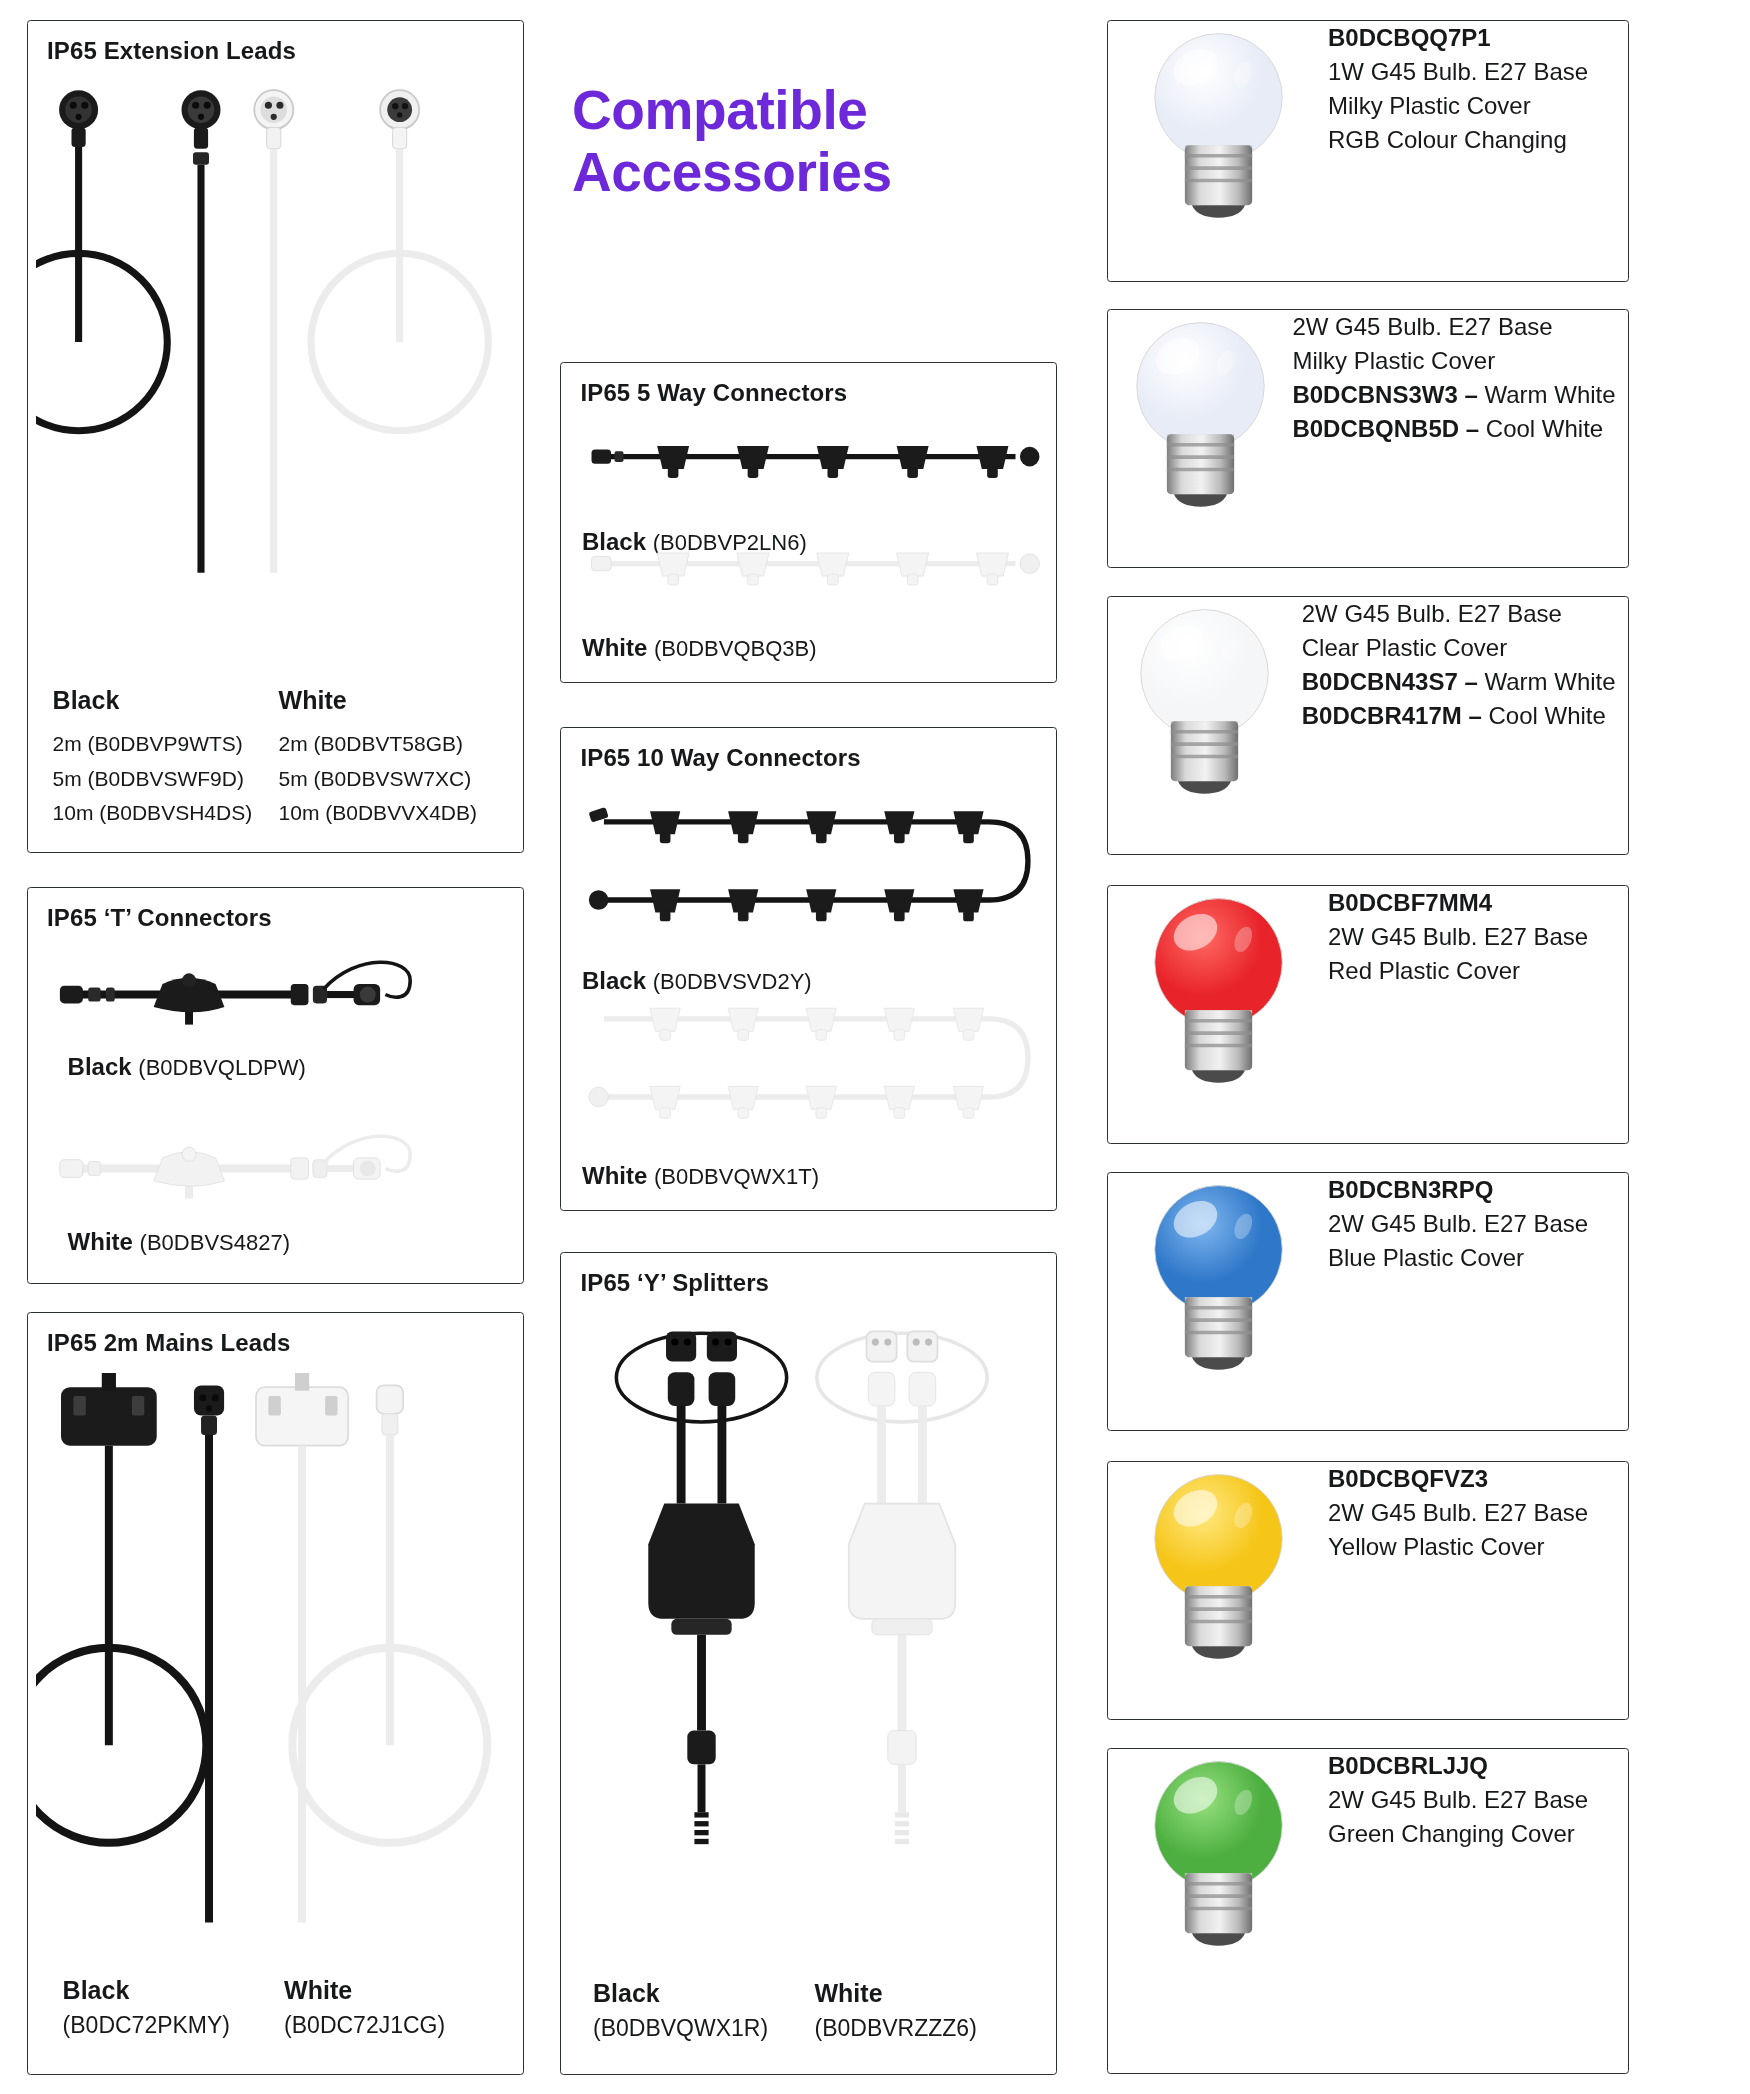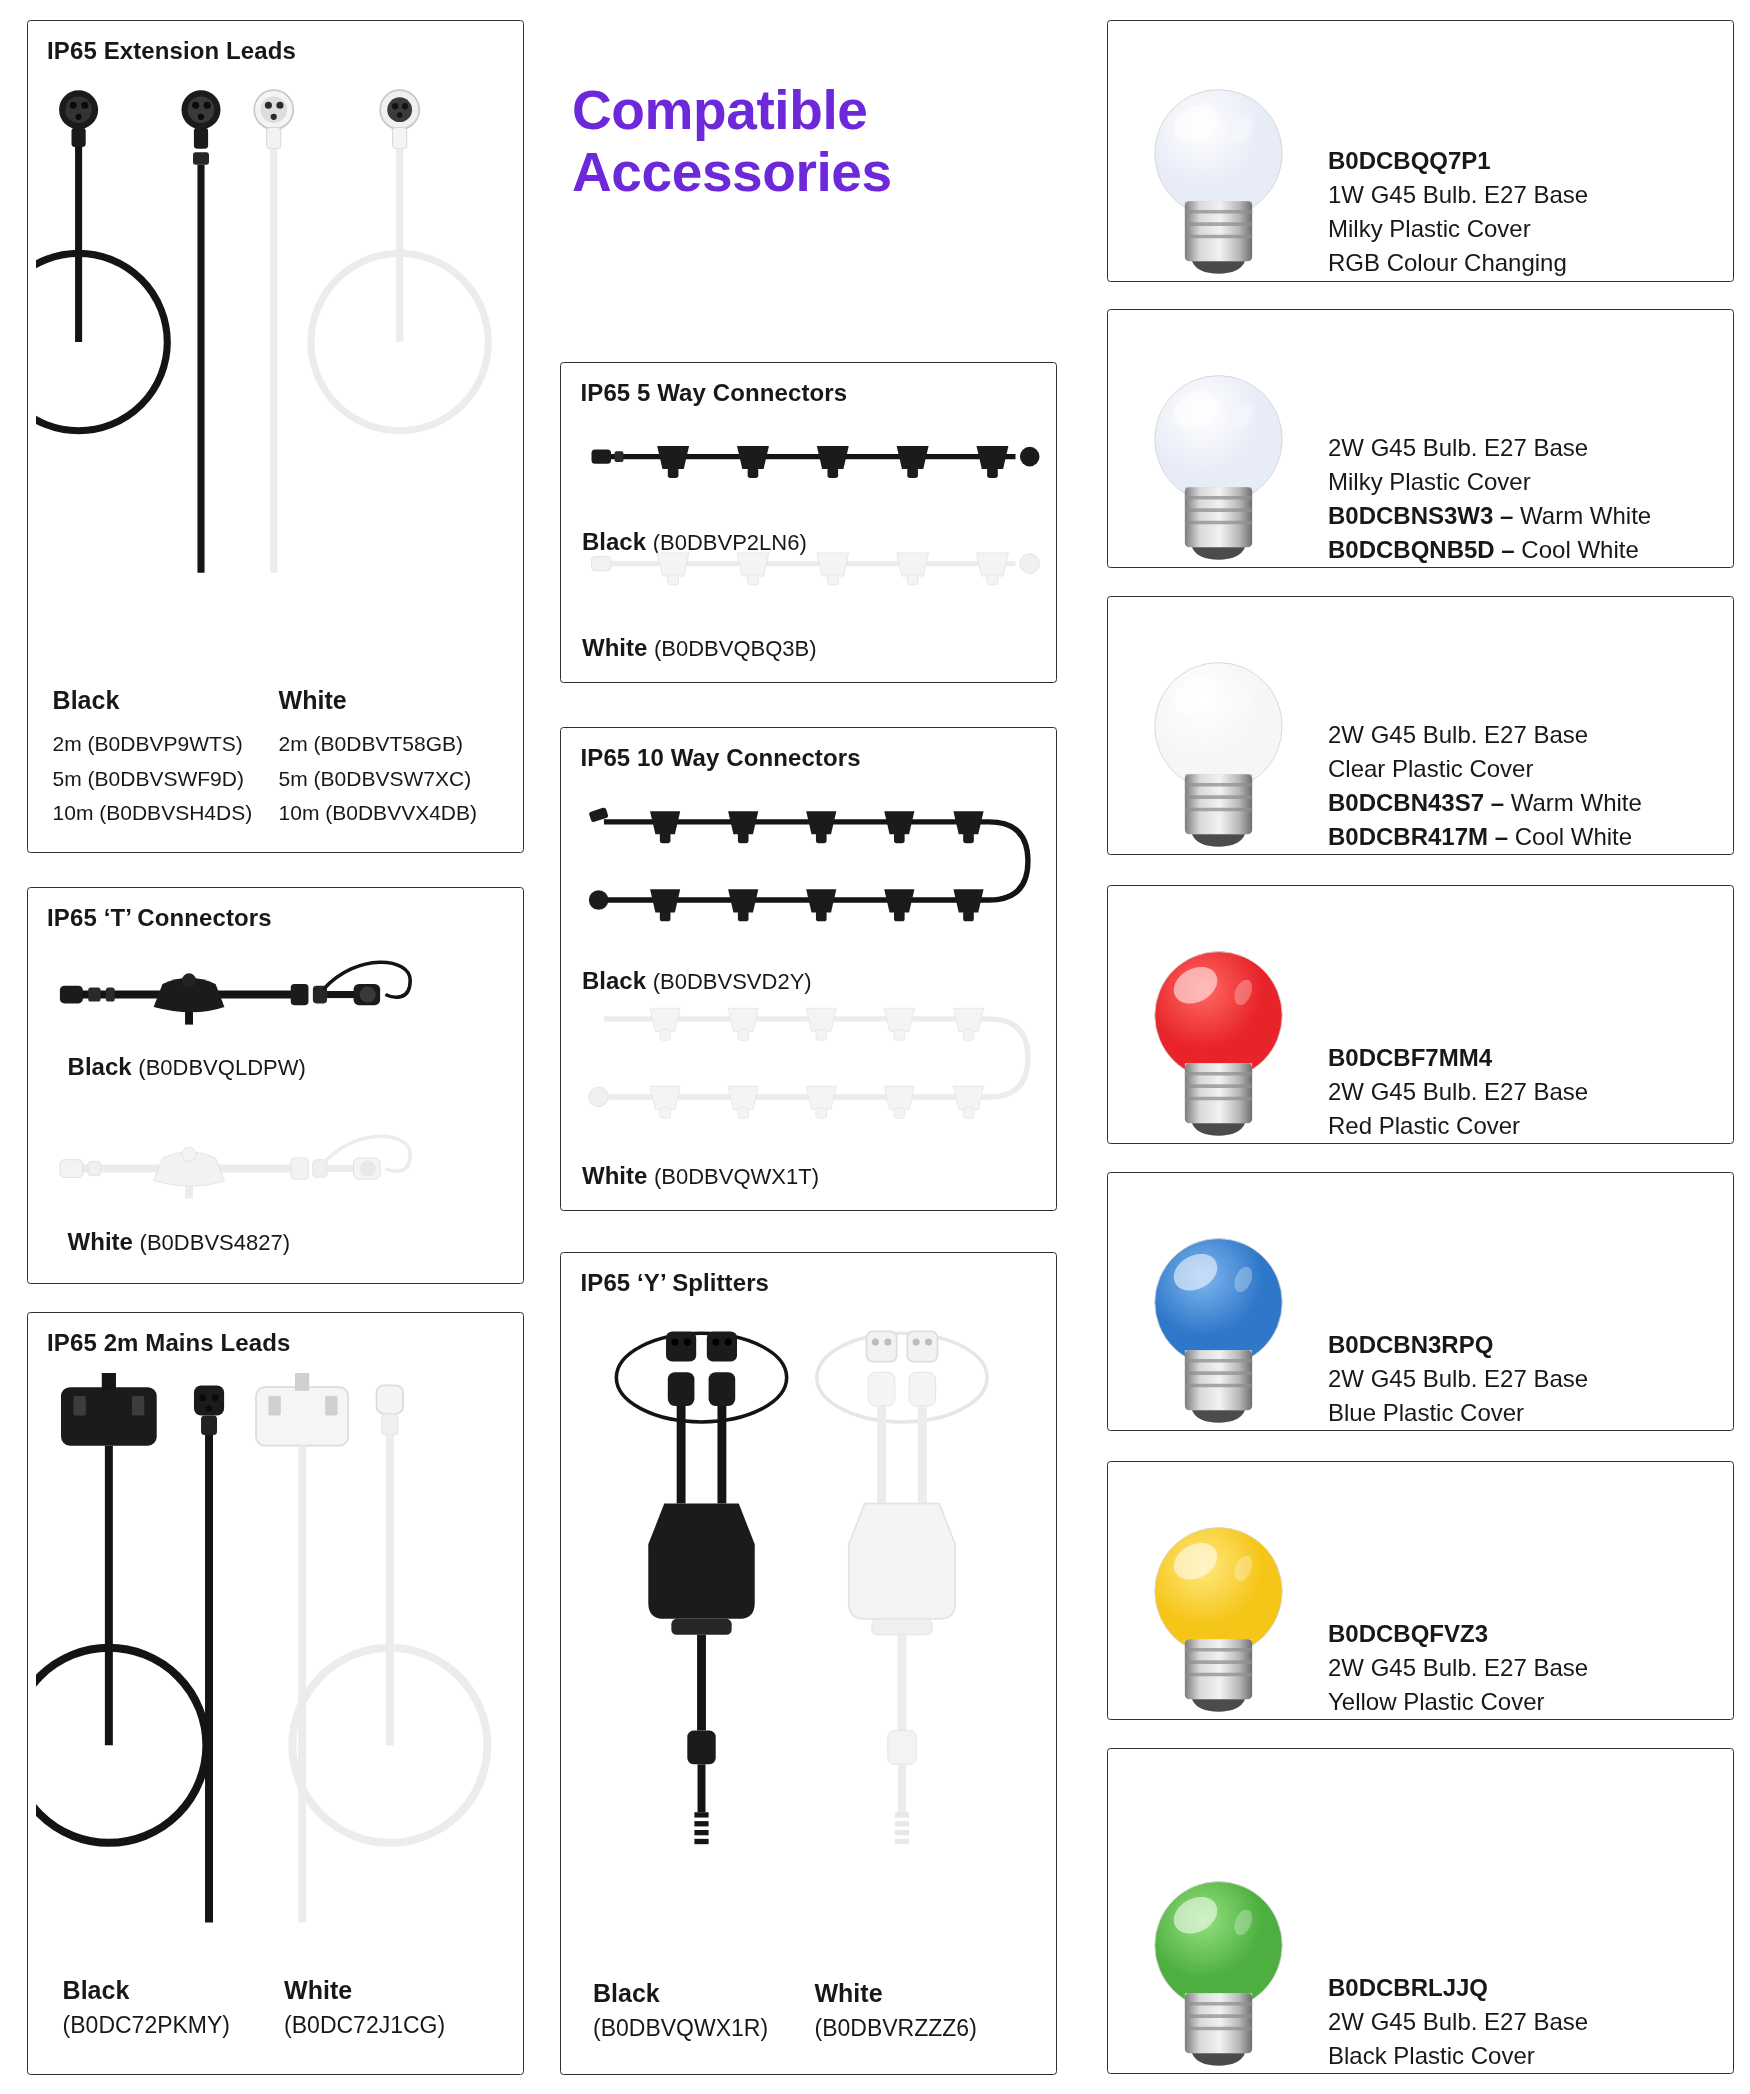--- a/index.html
+++ b/index.html
@@ -90,26 +90,26 @@
   #y-split .panel-title { position: absolute; left: 19.5px; top: 16px; }
   #y-split .footer { position: absolute; left: 32px; bottom: 32px; width: 443px; display: flex; }
   #y-split .footer .col { width: 222px; }
   #y-split .footer .hdr { font-size: 25px; font-weight: bold; margin-bottom: 7px; }
   #y-split .footer .sub { font-size: 23px; }
 
   
   .bulb-card {
     position: absolute;
     left: 1107px;
-    width: 627px;
+    width: 522px;
     border: 1.8px solid #2c2f33;
     border-radius: 3.5px;
     background: #fff;
     display: flex;
-    align-items: flex-end;
+    align-items: flex-start;
   }
   .bulb-card .art { width: 220px; display: flex; justify-content: center; align-items: center; }
   .bulb-card .txt { flex: 1; font-size: 24px; line-height: 1.42; padding-right: 12.4px; }
   .bulb-card .txt .code { font-weight: bold; }
   .bulb-card .txt .row { white-space: nowrap; }
 
   
   svg { display: block; }
 </style>
 </head>
@@ -709,19 +709,19 @@
     <rect x="62" y="140" width="76" height="68" rx="5" fill="url(#base6)"></rect>
     <path d="M62 152 h76" stroke="#8f8f8f" stroke-width="4" fill="none" opacity=".75"></path>
     <path d="M62 166 h76" stroke="#8f8f8f" stroke-width="4" fill="none" opacity=".75"></path>
     <path d="M62 180 h76" stroke="#8f8f8f" stroke-width="4" fill="none" opacity=".75"></path>
     <path d="M70 208 h60 q-6 14 -30 14 q-24 0 -30 -14 z" fill="#4b4b4b"></path>
   </svg>
         </div>
         <div class="txt">
           <div class="row code">B0DCBRLJJQ</div>
           <div class="row">2W G45 Bulb. E27 Base</div>
-          <div class="row">Black Plastic Cover</div>
+          <div class="row">Green Changing Cover</div>
         </div>
       </div>
     </div>
 
 </div>
 
 
 </body></html>

